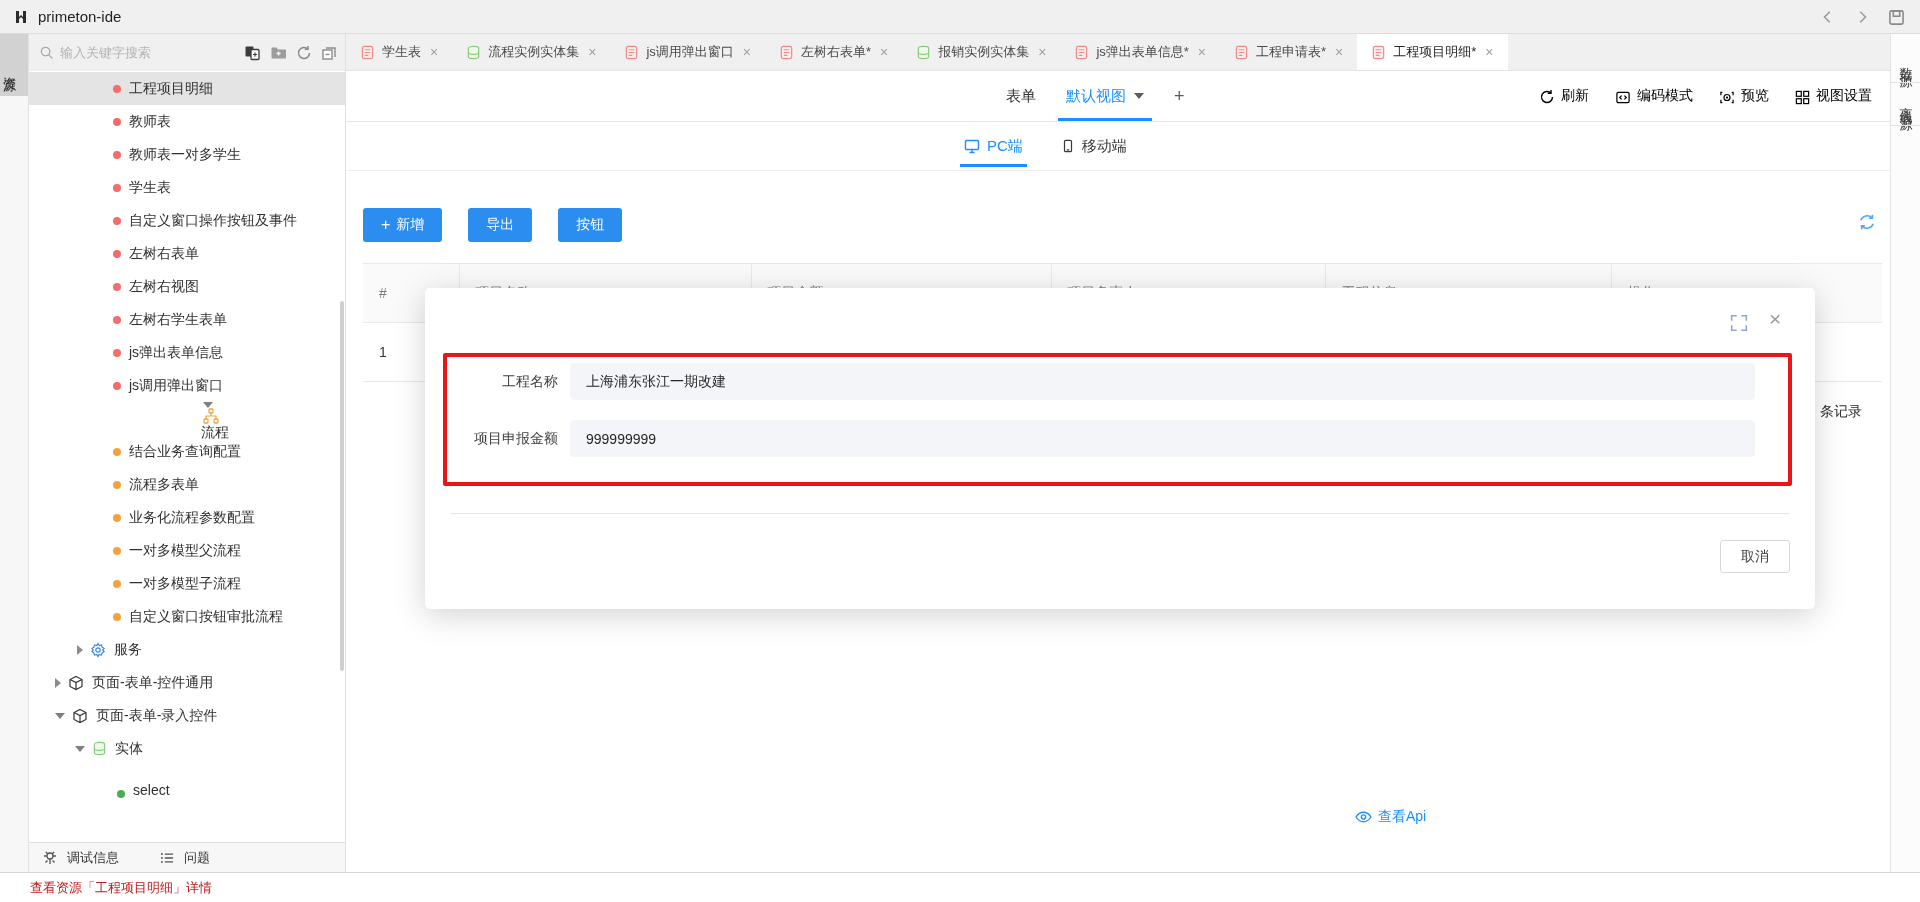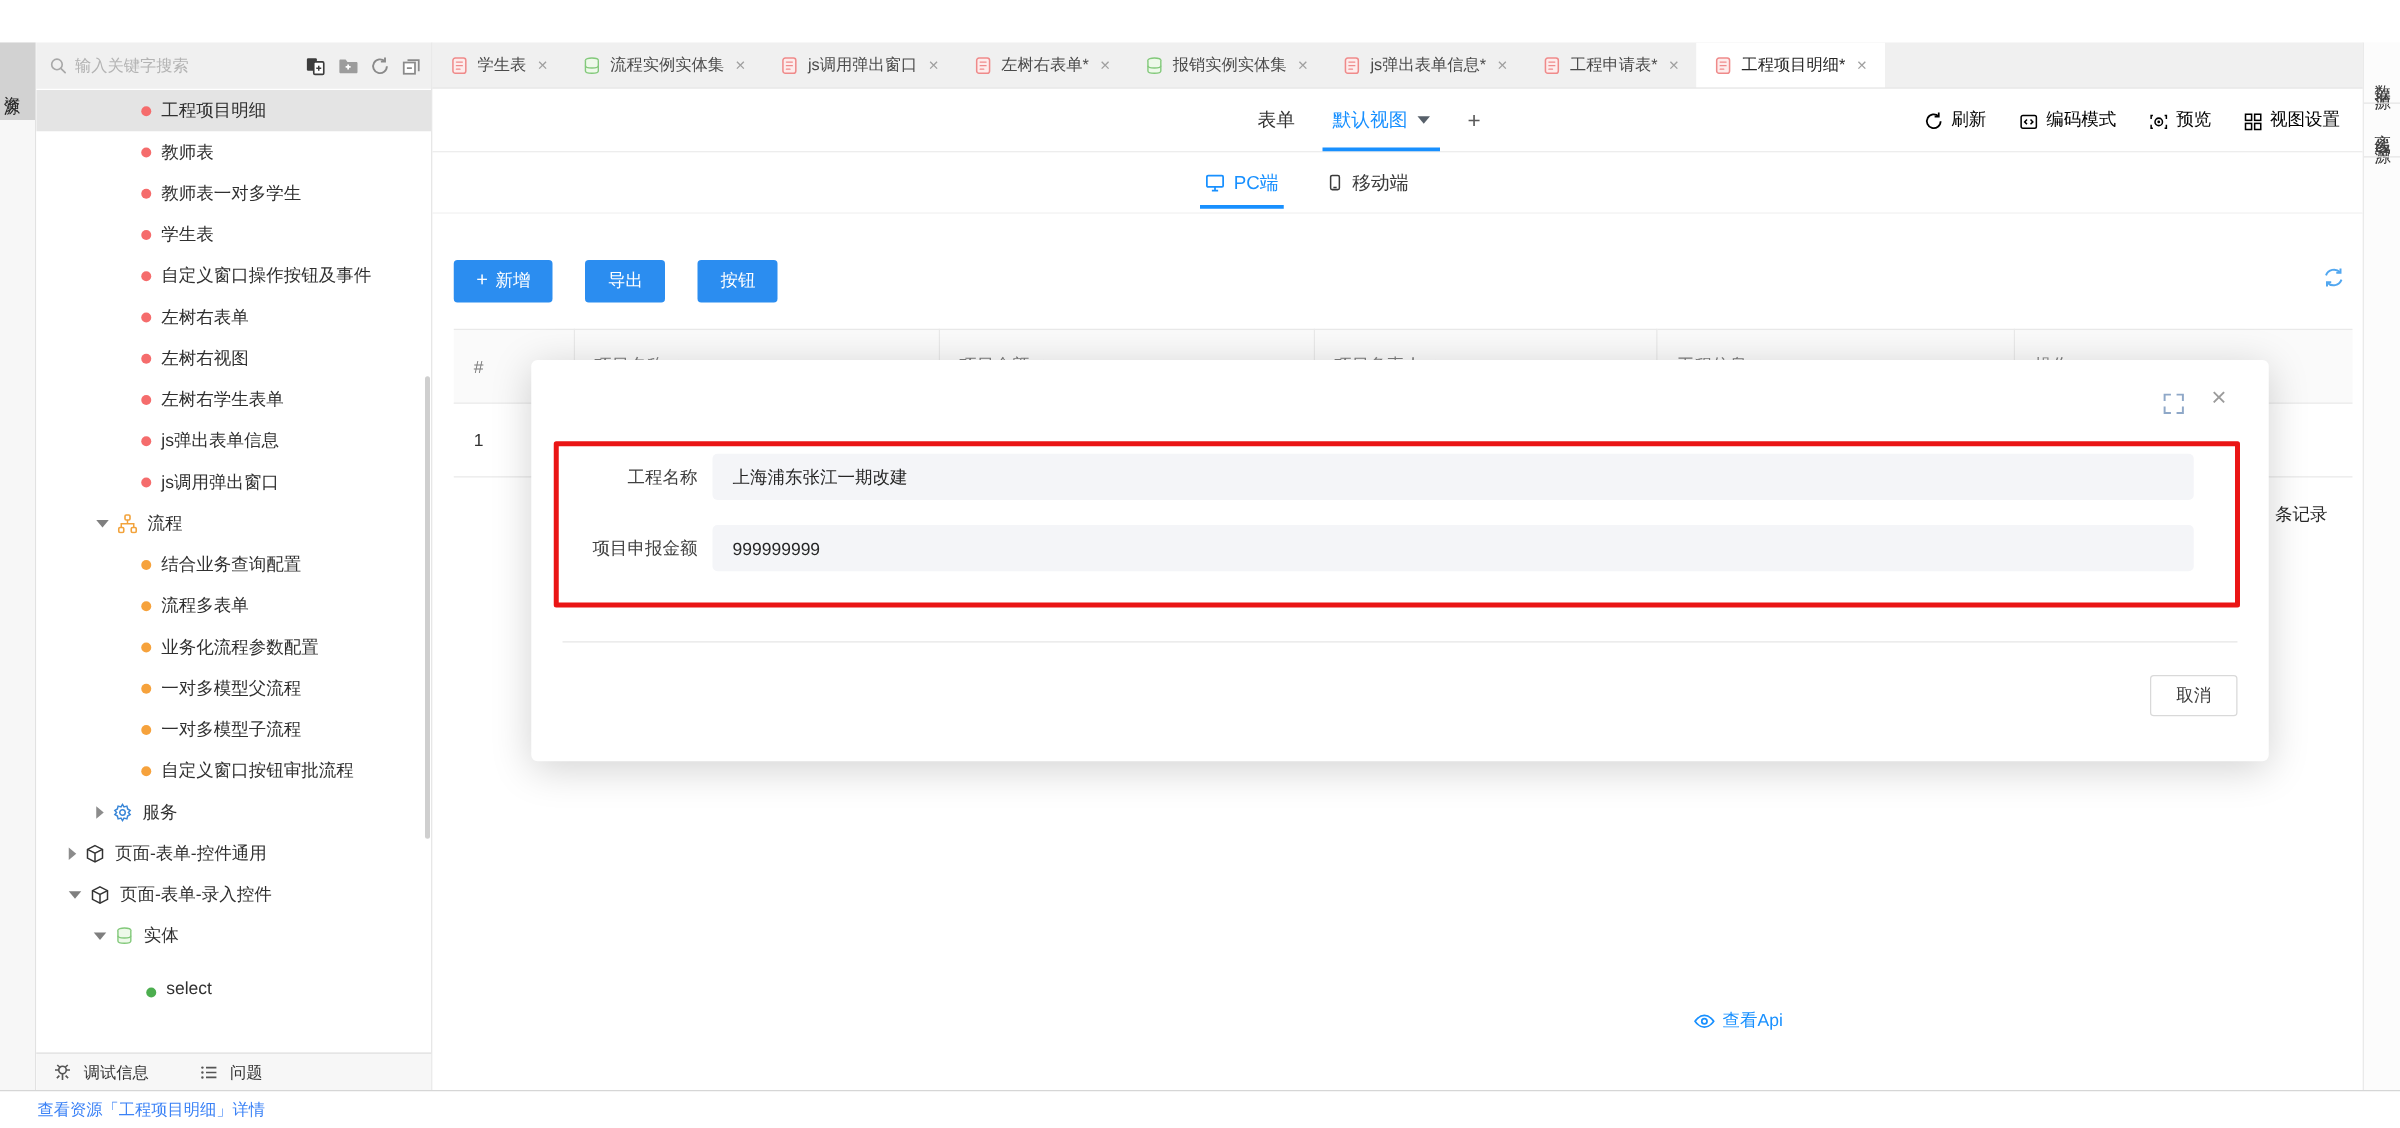--- a/index.html
+++ b/index.html
@@ -76,40 +76,66 @@
   .th-inner { display:flex; align-items:center; gap:6px; }
   .footer-frag { position:absolute; left:1474px; top:232px; font-size:14px; color:#2b2b2b; }
   .view-api { position:absolute; left:1009px; top:637px; display:flex; align-items:center; gap:6px; color:#1890ff; font-size:14px; cursor:pointer; }
 
   
   .right-rail { width:30px; flex:none; background:#fcfcfc; border-left:1px solid #e4e4e4; display:flex; flex-direction:column; align-items:center; }
   .rail-item { writing-mode:vertical-lr; text-orientation:upright; font-size:13px; color:#3c3c3c; letter-spacing:4px; padding:13px 0; cursor:pointer; }
   .rail-div { width:100%; height:1px; background:#e3e3e3; }
 
   
-  .statusbar { position:absolute; left:0; bottom:0; width:1920px; height:30px; background:#fff; border-top:1px solid #d6d6d6; display:flex; align-items:center; padding-left:30px; font-size:13px; color:#3b82f6;text-align:center; }
+  .statusbar { position:absolute; left:0; bottom:0; width:1920px; height:30px; background:#fff; border-top:1px solid #d6d6d6; display:flex; align-items:center; padding-left:30px; font-size:13px; color:#b91c1c;text-align:center; }
 
   
   .modal { position:absolute; left:425px; top:288px; width:1390px; height:321px; background:#fff; border-radius:5px; box-shadow:0 6px 32px rgba(0,0,0,0.18); z-index:50; }
   .modal-expand { position:absolute; left:1305px; top:26px; cursor:pointer; }
   .modal-close { position:absolute; left:1344px; top:20px; font-size:21px; color:#9b9b9b; cursor:pointer; line-height:1; }
   .field-row { position:absolute; left:0; height:37px; display:flex; align-items:center; }
   .field-row .f-label { width:145px; text-align:right; font-size:14px; color:#404040; padding-right:12px; flex:none; }
   .field-row .f-input { width:1185px; height:37px; background:#f4f5f8; border:none; outline:none; border-radius:4px; font-size:14px; color:#262626; padding:0 16px; font-family:inherit; }
   .annotation-box { position:absolute; left:18px; top:65px; width:1349px; height:133px; border:4px solid #ea1515; border-radius:2px; pointer-events:none; z-index:60; }
   .modal-divider { position:absolute; left:25px; top:225px; right:25px; height:1px; background:#e6e6e6; }
   .btn-cancel { position:absolute; left:1295px; top:252px; width:70px; height:33px; background:#fff; border:1px solid #d9d9d9; border-radius:3px; font-size:14px; color:#404040; cursor:pointer; font-family:inherit; }
 
   .icon { display:inline-flex; align-items:center; justify-content:center; }
 </style>
 </head>
 <body>
 
 <div class="canvas">
 
+  <div class="titlebar">
+    <span class="icon">
+      <svg width="18" height="18" viewBox="0 0 18 18">
+          <path d="M4 3h3v6l2-2 2 2V3h3v12h-3v-4l-2-2-2 2v4H4z" fill="#2b2b2b"></path>
+        </svg>
+    </span>
+    <span class="app-title">primeton-ide</span>
+    <div class="tb-right">
+      <span class="tb-iconbtn">
+        <svg width="14" height="14" viewBox="0 0 16 16">
+            <path d="M10 2L4 8l6 6" fill="none" stroke="#9a9a9a" stroke-width="1.8"></path>
+          </svg>
+      </span>
+      <span class="tb-iconbtn">
+        <svg width="14" height="14" viewBox="0 0 16 16">
+            <path d="M6 2l6 6-6 6" fill="none" stroke="#9a9a9a" stroke-width="1.8"></path>
+          </svg>
+      </span>
+      <span class="tb-iconbtn">
+        <svg width="17" height="17" viewBox="0 0 16 16">
+            <rect x="1.8" y="1.8" width="12.4" height="12.4" rx="1.5" fill="none" stroke="#8a8a8a" stroke-width="1.5"></rect>
+            <rect x="5" y="1.8" width="6" height="5" fill="none" stroke="#8a8a8a" stroke-width="1.5"></rect>
+          </svg>
+      </span>
+    </div>
+  </div>
 
   <div class="app">
 
     <div class="left-rail">
       <div class="rail-tab">资源</div>
     </div>
 
     <div class="sidebar">
       <div class="search-row">
         <span class="icon">
@@ -193,21 +219,21 @@
           <div class="tree-item" style="padding-left: 84px;">
             <span class="arr none"></span>
             <span class="dot red"></span>
             <span class="t-label">js弹出表单信息</span>
           </div>
           <div class="tree-item" style="padding-left: 84px;">
             <span class="arr none"></span>
             <span class="dot red"></span>
             <span class="t-label">js调用弹出窗口</span>
           </div>
-          <div class="tree-item" style="padding-left: 48px;">
+          <div class="tree-item" style="padding-left: 48px; flex-direction: column;">
             <span class="arr down"></span>
             <span class="icon">
               <svg width="16" height="16" viewBox="0 0 16 16">
                 <rect x="6" y="1" width="4" height="4" rx="1" fill="none" stroke="#f2a33c" stroke-width="1.3"></rect>
                 <rect x="1" y="11" width="4" height="4" rx="1" fill="none" stroke="#f2a33c" stroke-width="1.3"></rect>
                 <rect x="11" y="11" width="4" height="4" rx="1" fill="none" stroke="#f2a33c" stroke-width="1.3"></rect>
                 <path d="M8 5v3M8 8H3v3M8 8h5v3" fill="none" stroke="#f2a33c" stroke-width="1.2"></path>
               </svg>
             </span>
             <span class="t-label">流程</span>

